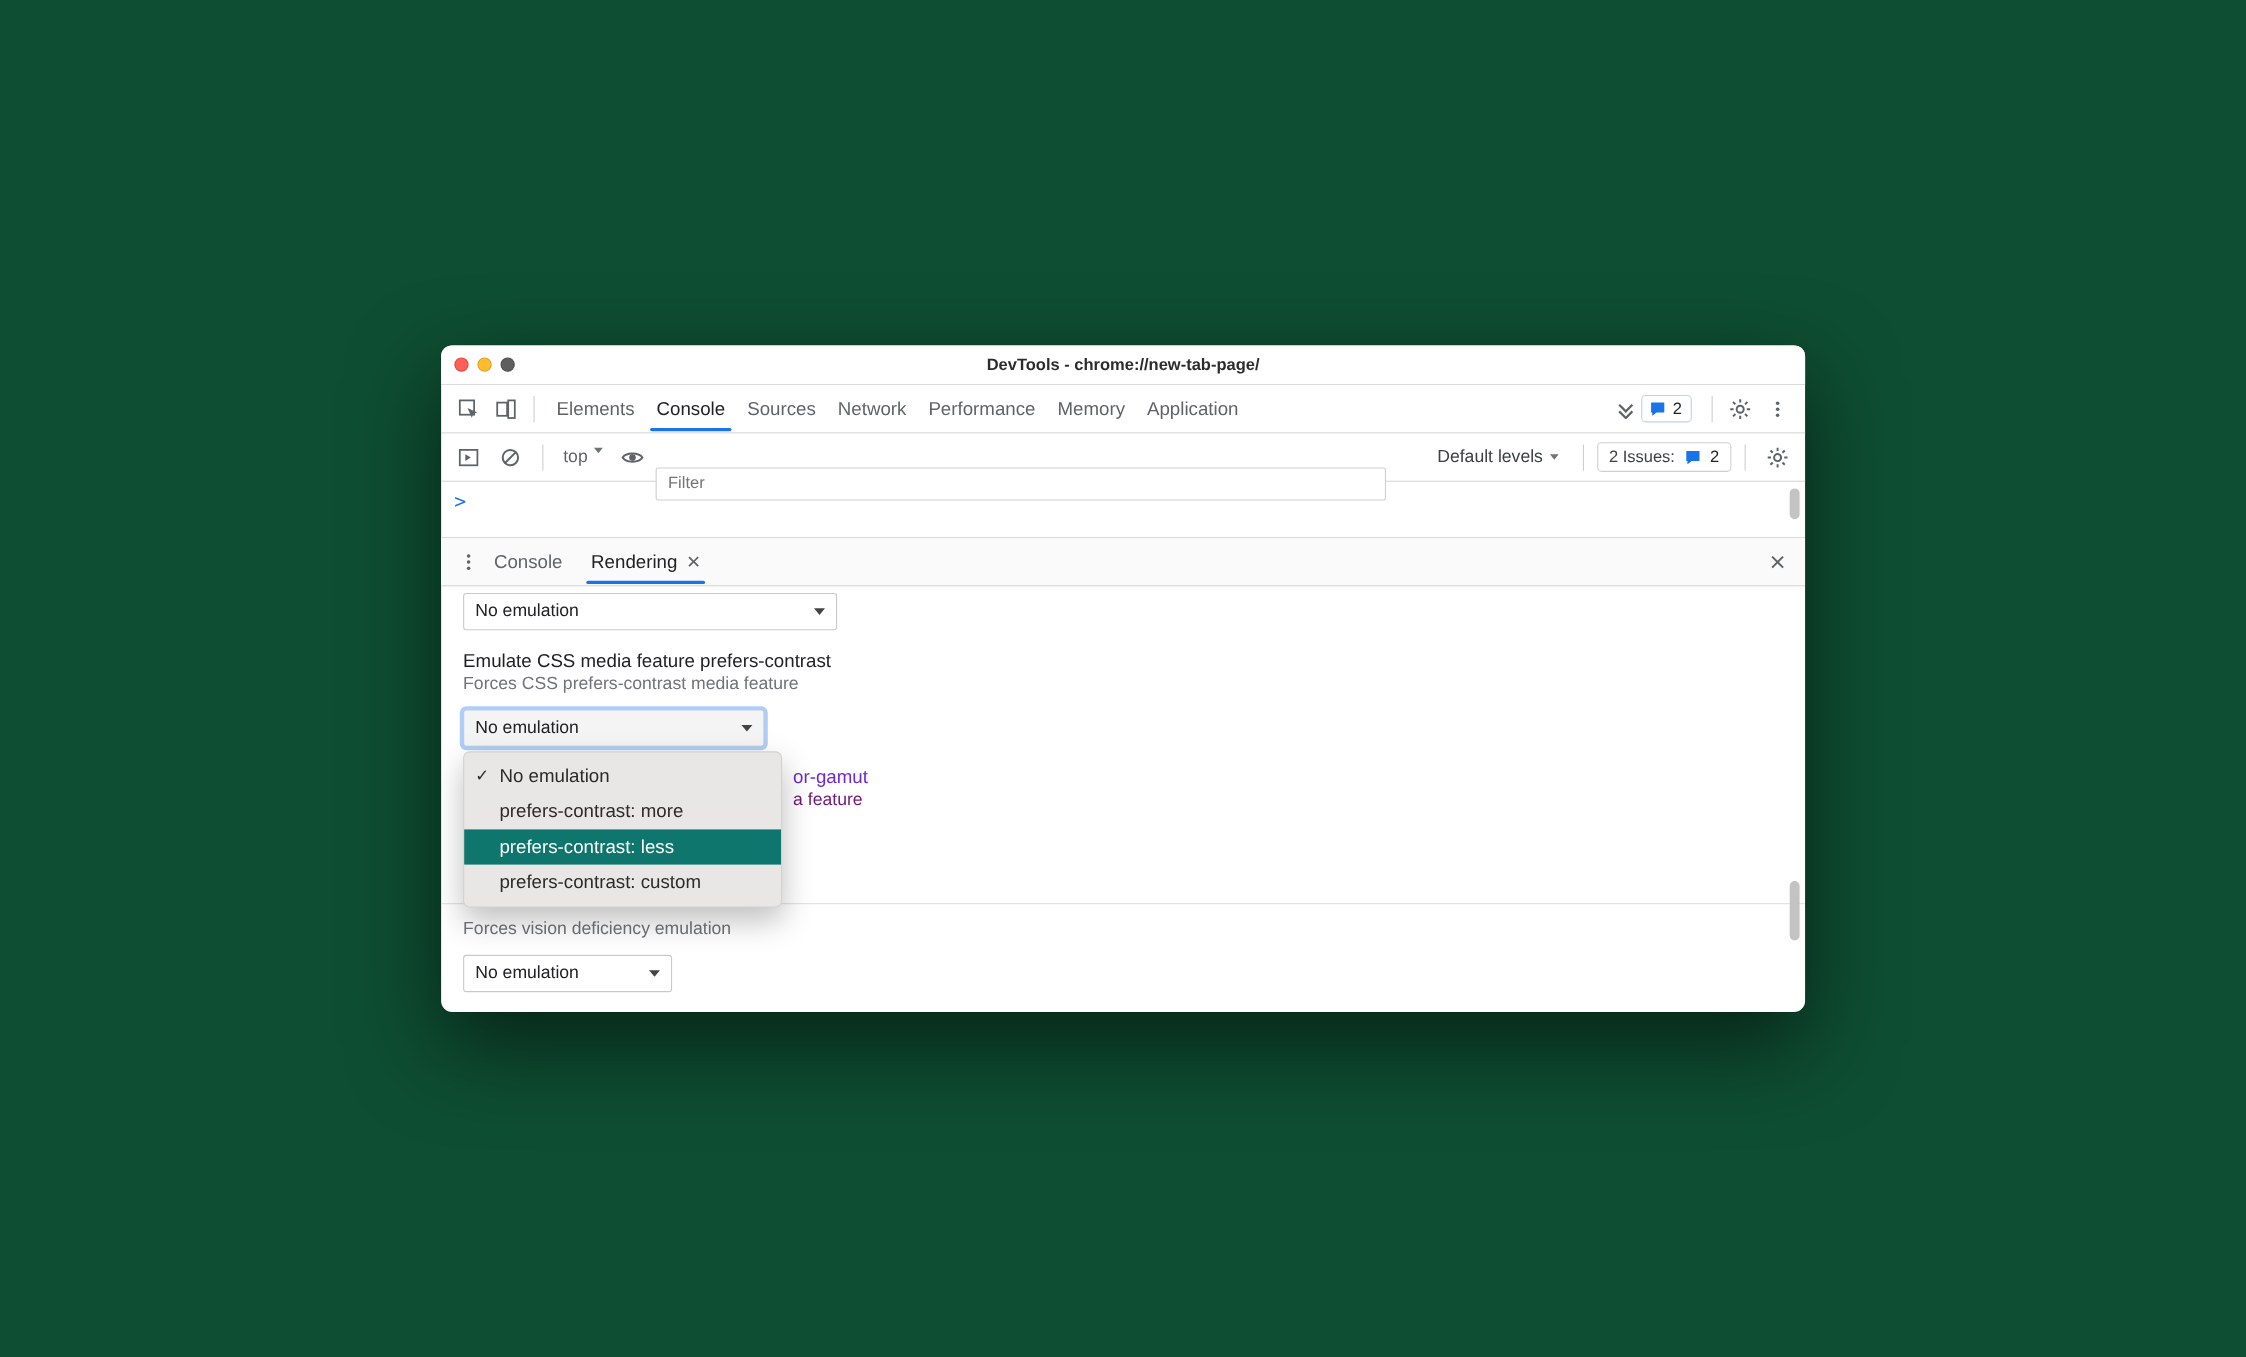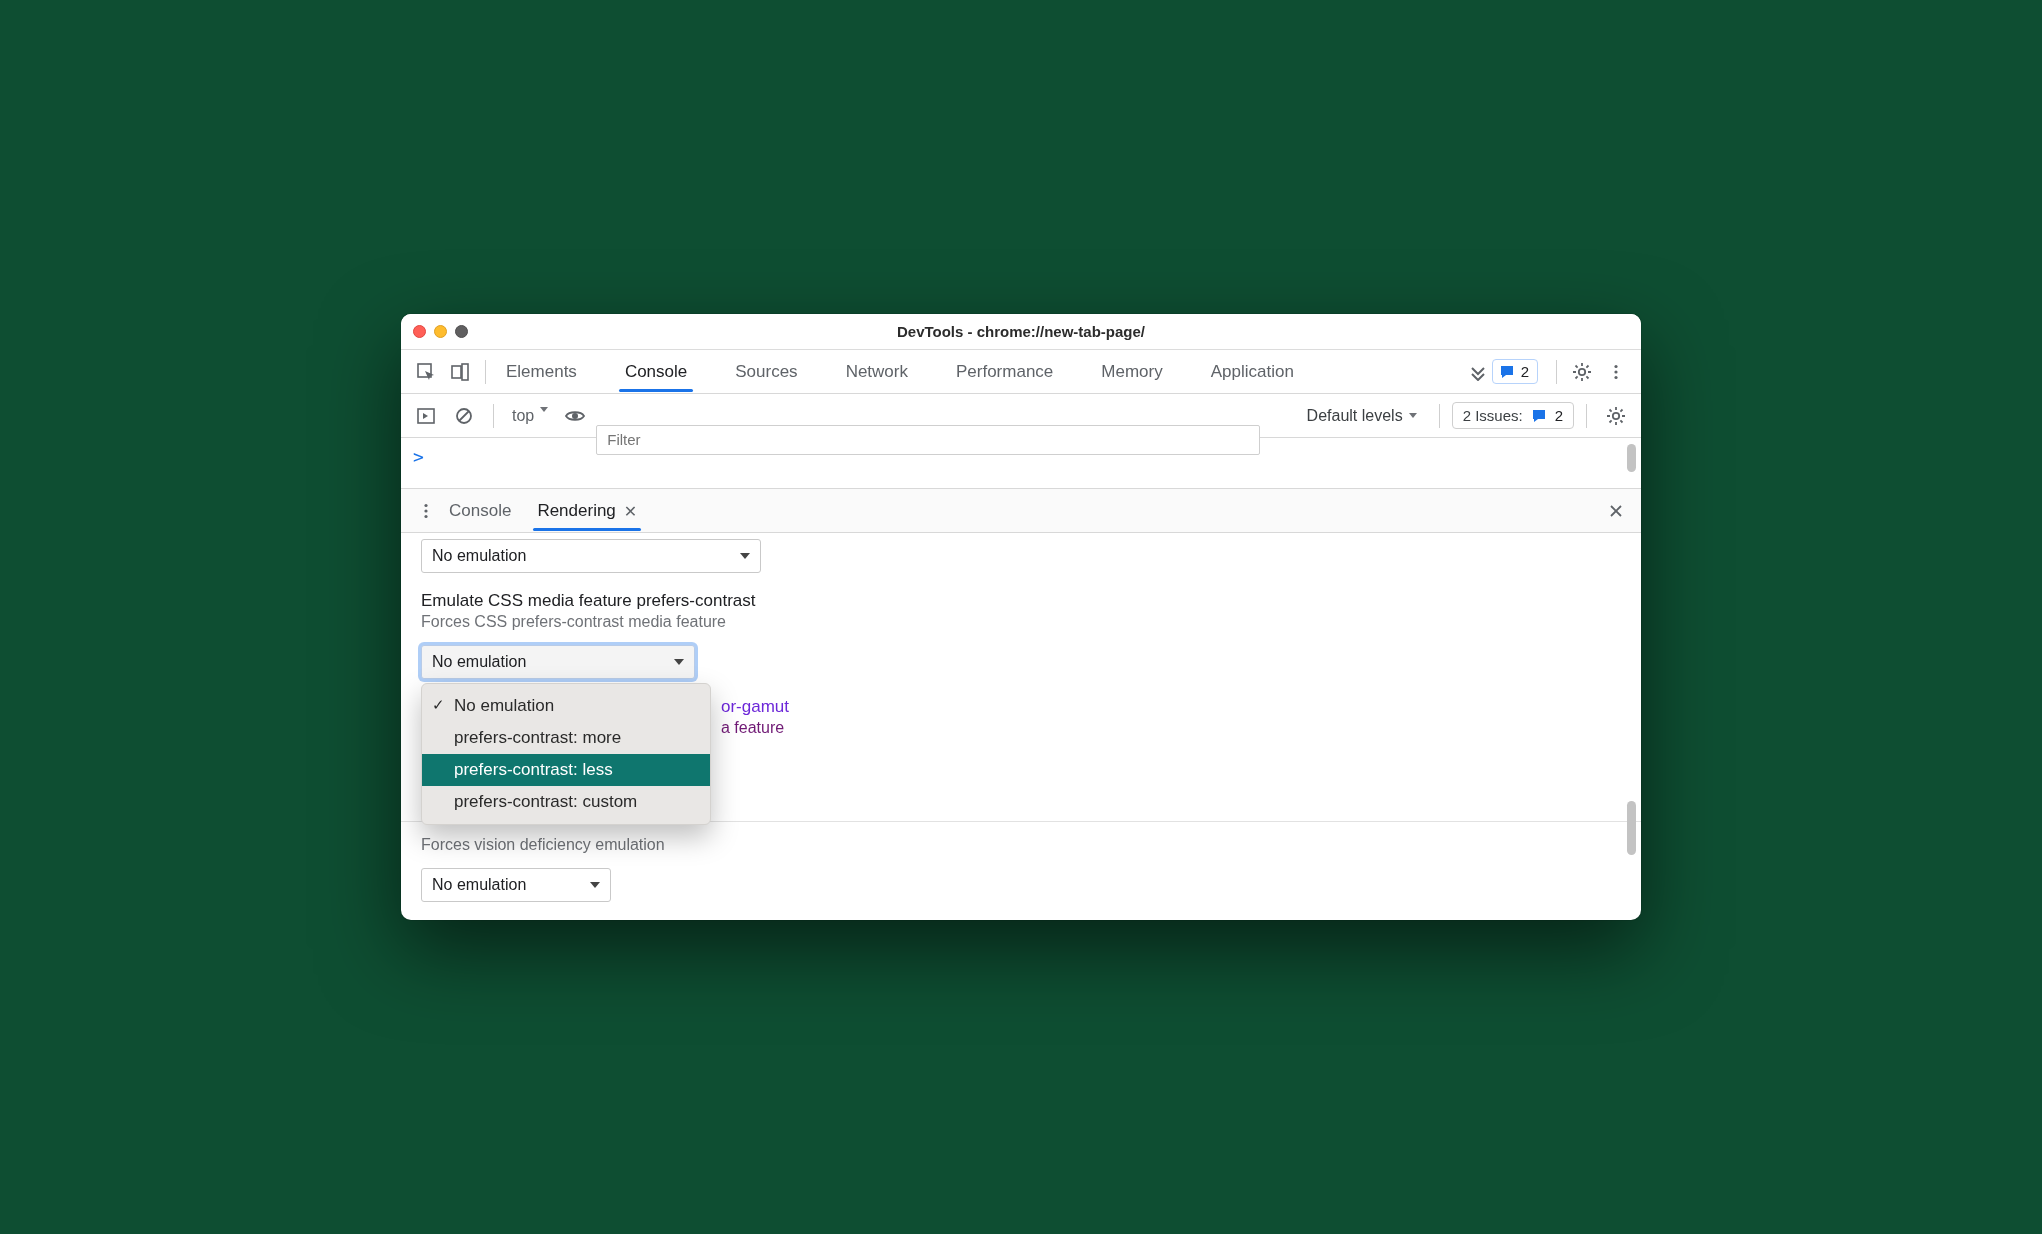--- a/index.html
+++ b/index.html
@@ -61,21 +61,21 @@
   .drawer-bar .icon-btn {
     width: 34px; height: 34px;
     display: inline-flex; align-items: center; justify-content: center;
     color: #5f6368;
     border-radius: 4px;
     cursor: pointer;
   }
   .tabstrip .divider, .subtool .divider {
     width: 1px; height: 24px; background: #cfcfcf; margin: 0 8px;
   }
-  .main-tabs { display: flex; gap: 44px; margin-left: 10px; }
+  .main-tabs { display: flex; gap: 16px; margin-left: 10px; }
   .main-tab {
     font-size: 17px;
     color: #5f6368;
     padding: 10px 2px 9px;
     cursor: pointer;
     position: relative;
   }
   .main-tab.active {
     color: #202124;
     font-weight: 500;

